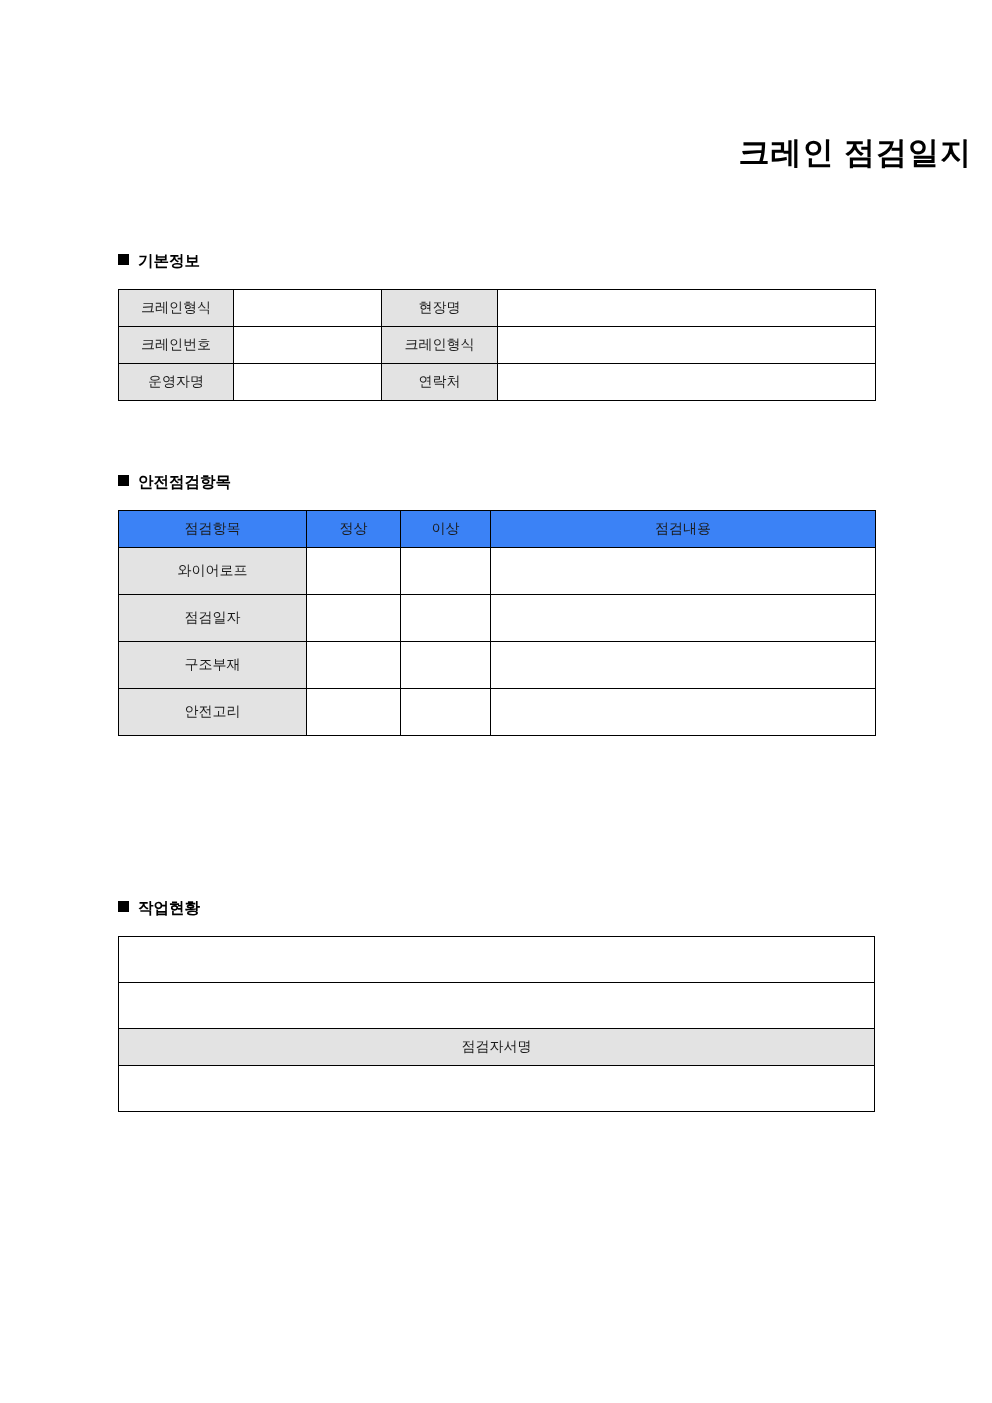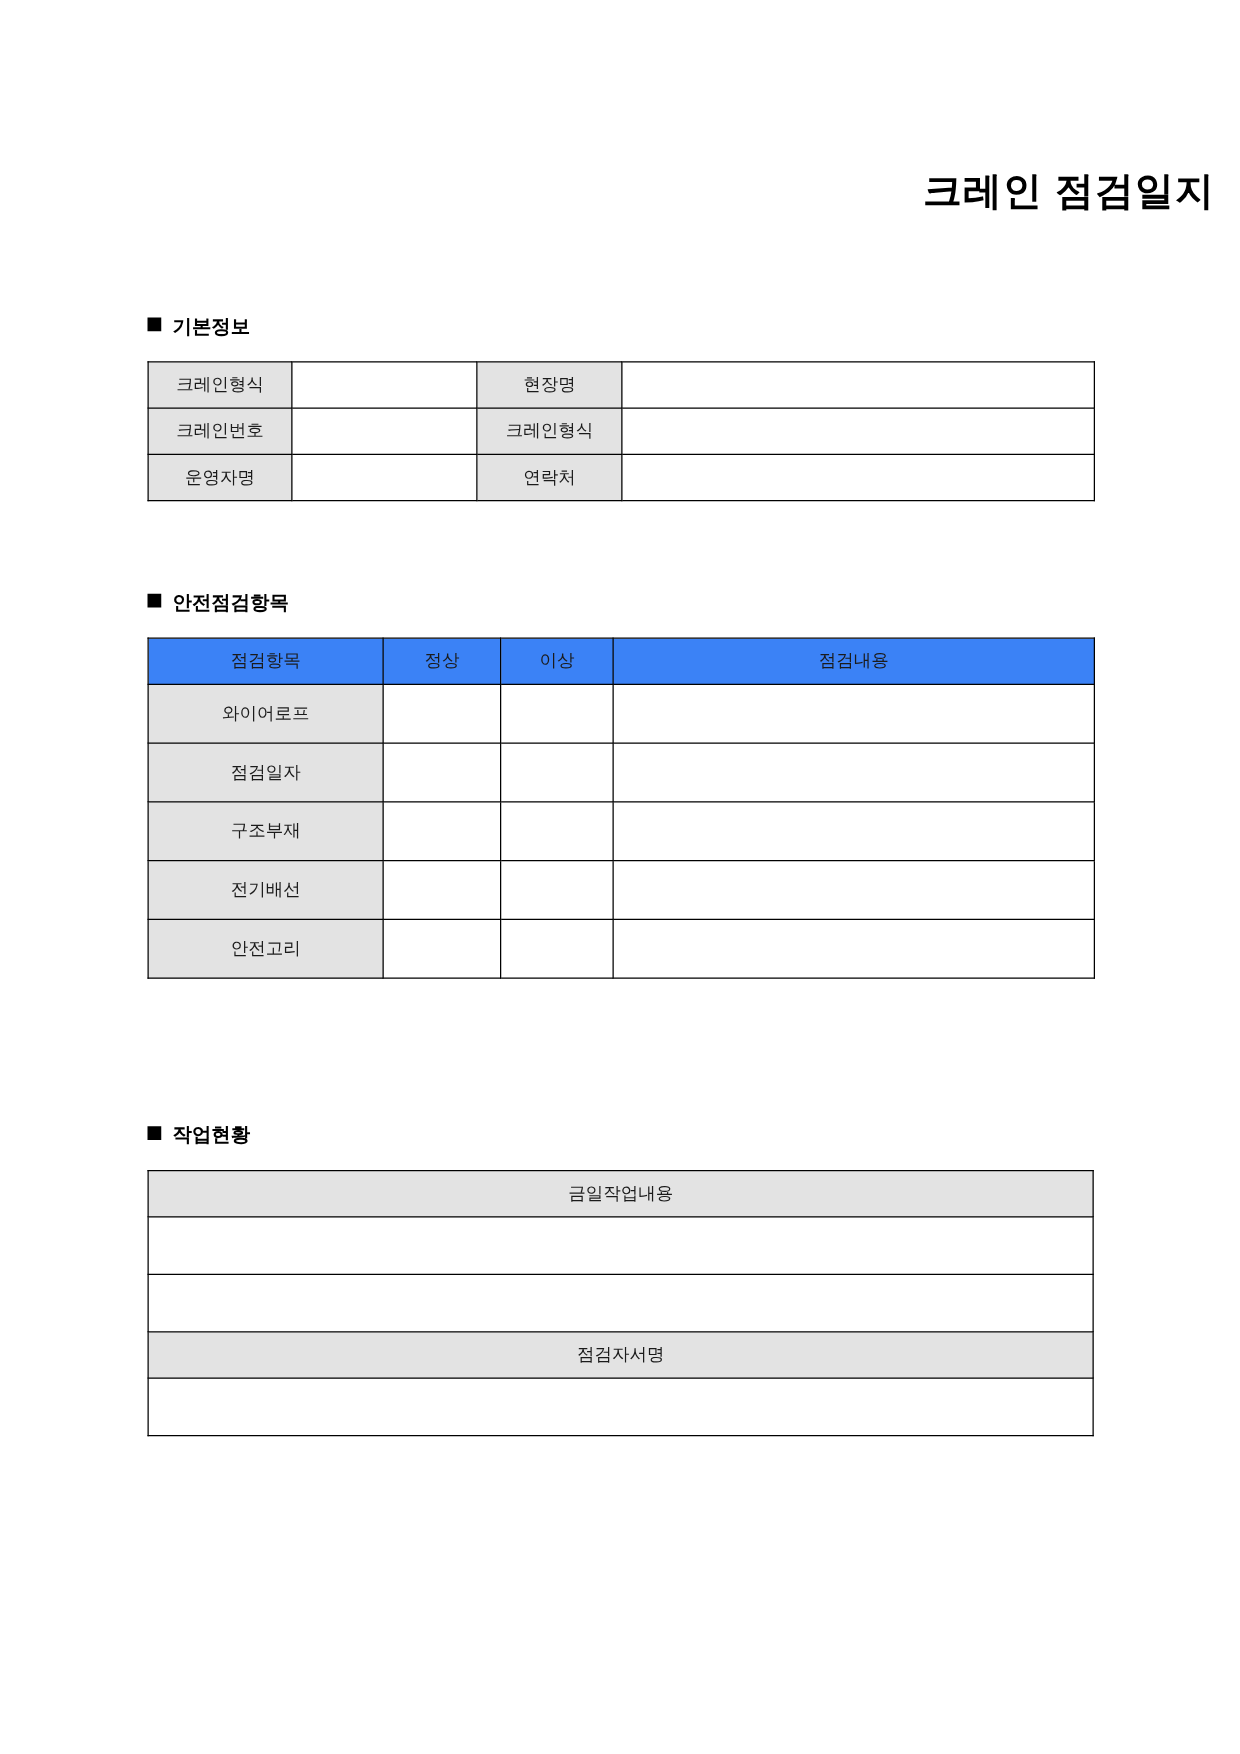--- a/index.html
+++ b/index.html
@@ -177,44 +177,35 @@
         <td class="val"></td>
         <td class="val"></td>
       </tr>
       <tr>
         <td class="lbl">구조부재</td>
         <td class="val"></td>
         <td class="val"></td>
         <td class="val"></td>
       </tr>
       <tr>
-        <td class="lbl">전기배선</td>
-        <td class="val"></td>
-        <td class="val"></td>
-        <td class="val"></td>
-      </tr>
-      <tr>
         <td class="lbl">안전고리</td>
         <td class="val"></td>
         <td class="val"></td>
         <td class="val"></td>
       </tr>
     </tbody>
   </table>
 
   <div class="section-head sh-3">
     <span class="bullet"></span><span>작업현황</span>
   </div>
 
   <table class="tbl tbl-work">
     <tbody>
       <tr>
-        <th>금일작업내용</th>
-      </tr>
-      <tr>
         <td class="entry"></td>
       </tr>
       <tr>
         <td class="entry"></td>
       </tr>
       <tr>
         <th>점검자서명</th>
       </tr>
       <tr>
         <td class="entry"></td>

